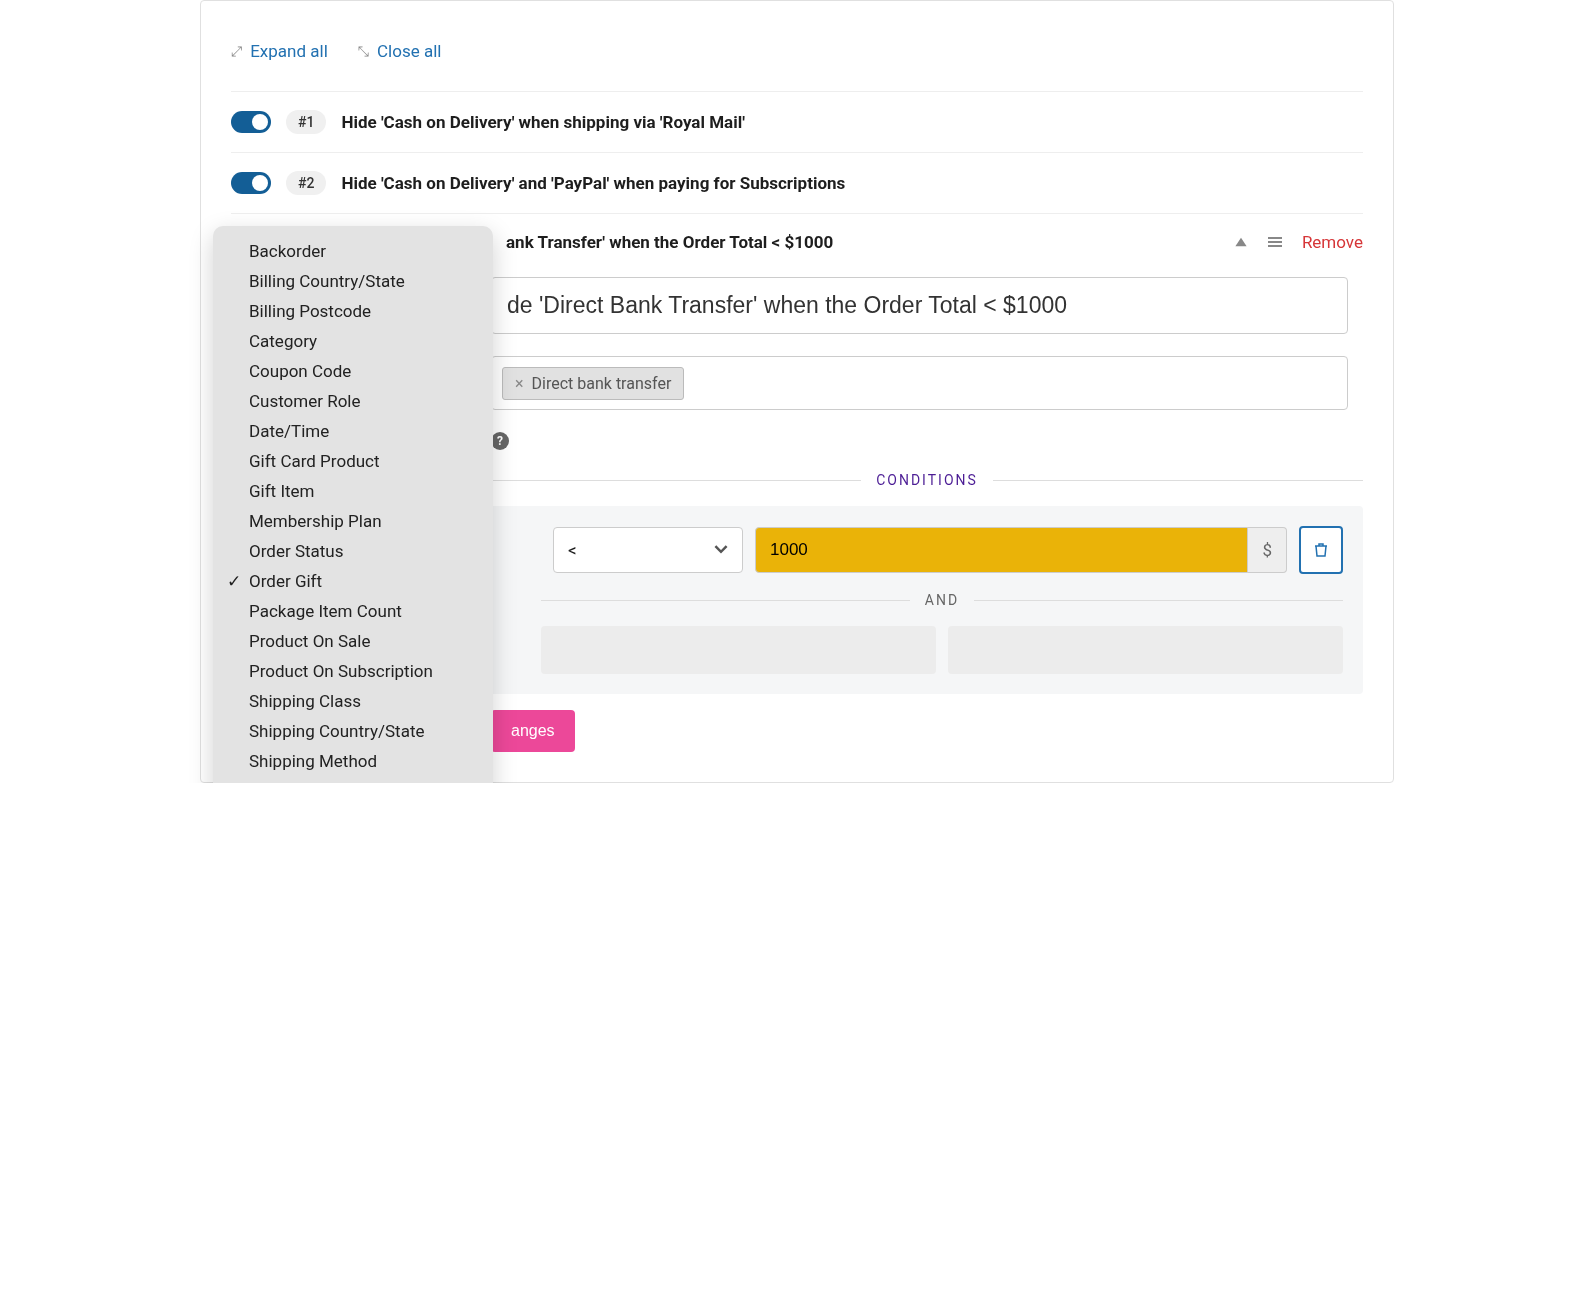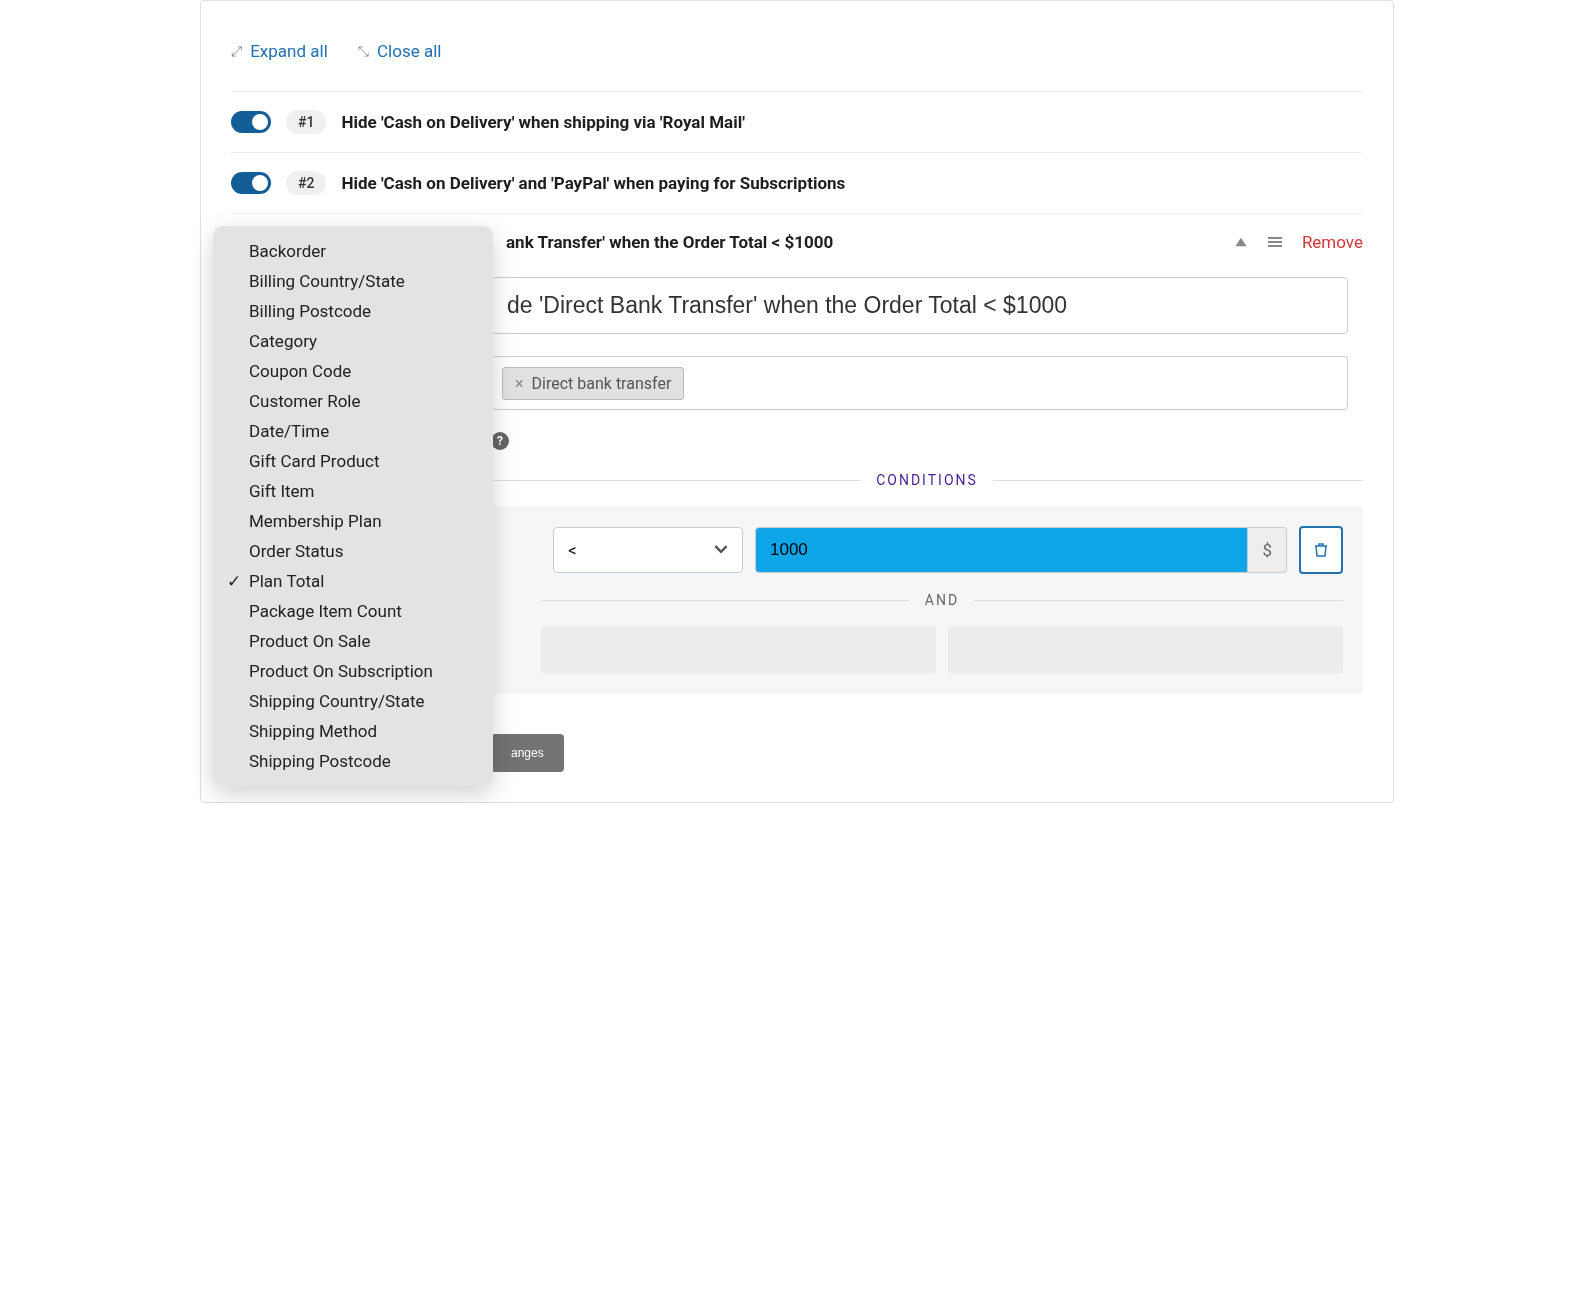--- a/index.html
+++ b/index.html
@@ -172,21 +172,21 @@
   .value-group {
     flex: 1;
     display: flex;
   }
   .value-input {
     flex: 1;
     border: 1px solid #ccc;
     border-radius: 4px 0 0 4px;
     padding: 12px 14px;
     font-size: 17px;
-    background: #0ea5e9;
+    background: #eab308;
   }
   .value-suffix {
     background: #eee;
     border: 1px solid #ccc;
     border-left: none;
     border-radius: 0 4px 4px 0;
     padding: 12px 14px;
     color: #666;
     font-size: 17px;
   }
@@ -222,28 +222,28 @@
     display: flex;
     gap: 12px;
   }
   .placeholder-box {
     flex: 1;
     background: #ececec;
     border-radius: 4px;
     height: 48px;
   }
   .save-btn {
-    background: #737373;
+    background: #ec4899;
     color: #fff;
     border: none;
     border-radius: 4px;
     padding: 12px 20px;
-    font-size: 12px;
-    cursor: pointer;
-    margin-top: 40px;
+    font-size: 16px;
+    cursor: pointer;
+    margin-top: 16px;
   }
   .help-icon {
     display: inline-flex;
     width: 18px;
     height: 18px;
     background: #666;
     color: #fff;
     border-radius: 50%;
     align-items: center;
     justify-content: center;
@@ -403,22 +403,23 @@
       <div class="dropdown-item">Billing Country/State</div>
       <div class="dropdown-item">Billing Postcode</div>
       <div class="dropdown-item">Category</div>
       <div class="dropdown-item">Coupon Code</div>
       <div class="dropdown-item">Customer Role</div>
       <div class="dropdown-item">Date/Time</div>
       <div class="dropdown-item">Gift Card Product</div>
       <div class="dropdown-item">Gift Item</div>
       <div class="dropdown-item">Membership Plan</div>
       <div class="dropdown-item">Order Status</div>
-      <div class="dropdown-item selected">Plan Total</div>
+      <div class="dropdown-item selected">Order Gift</div>
       <div class="dropdown-item">Package Item Count</div>
       <div class="dropdown-item">Product On Sale</div>
       <div class="dropdown-item">Product On Subscription</div>
+      <div class="dropdown-item">Shipping Class</div>
       <div class="dropdown-item">Shipping Country/State</div>
       <div class="dropdown-item">Shipping Method</div>
       <div class="dropdown-item">Shipping Postcode</div>
     </div>
 
 </div>
 
 </body></html>

